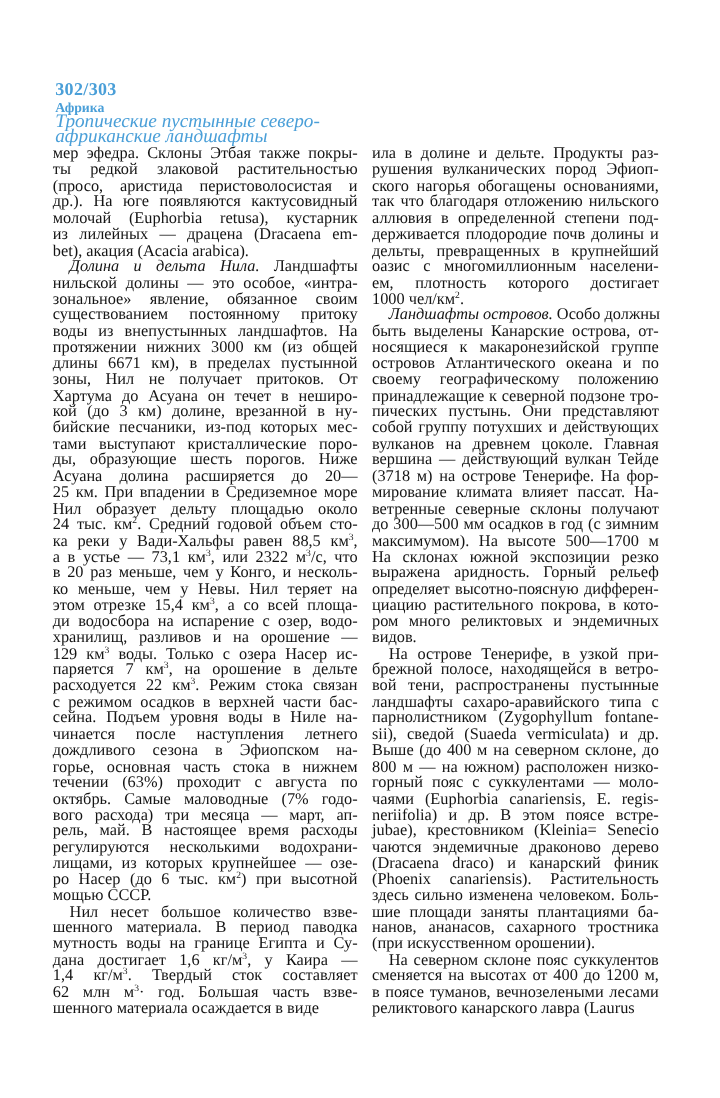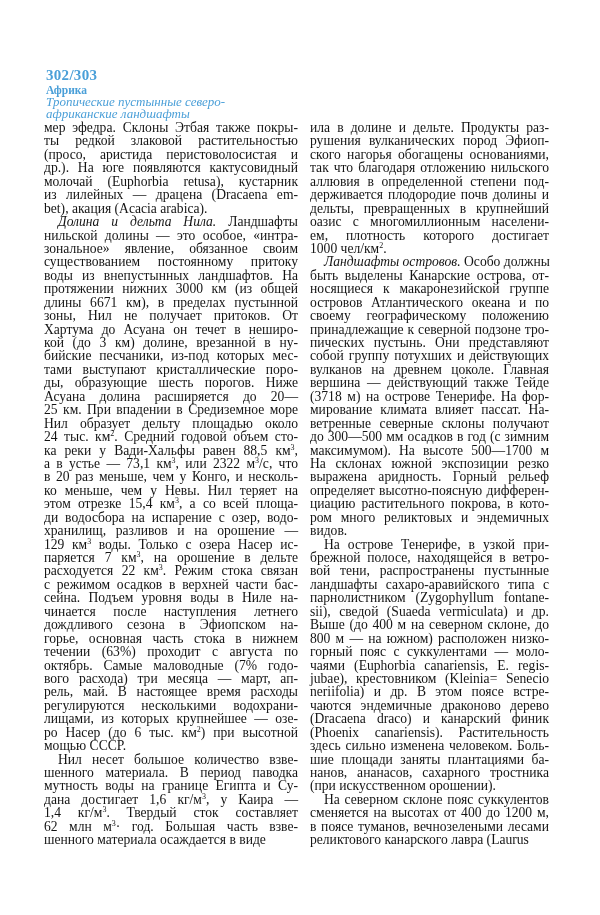--- a/index.html
+++ b/index.html
@@ -3,21 +3,21 @@
 <meta charset="utf-8">
 <style>
   html, body { margin: 0; padding: 0; }
   body {
     width: 600px; height: 915px; background: #ffffff; position: relative; overflow: hidden;
     font-family: "Liberation Serif", "DejaVu Serif", serif; color: #141414;
   }
   .header { position: absolute; left: 46px; top: 68px; line-height: 12px; color: #4a9fd8; }
   .header .pages { font-size: 15px; font-weight: bold; line-height: 15px; letter-spacing: 0.3px; }
   .header .section { font-size: 11.5px; font-weight: bold; margin-top: 1px; }
-  .header .subtitle { font-size: 13px; font-style: italic; }
+  .header .subtitle { font-size: 16px; font-style: italic; }
   .col { position: absolute; top: 121px; font-size: 13.6px; line-height: 13.45px; }
   .col.left { left: 44px; width: 254px; }
   .col.right { left: 310px; width: 239px; }
   .line { display: block; white-space: nowrap; text-align: justify; text-align-last: justify; height: 13.45px; }
   .line.last { text-align-last: left; }
   .line.indent { padding-left: 14px; }
   em { font-style: italic; }
   sup { font-size: 8px; line-height: 0; vertical-align: 5px; }
 </style>
 </head>
@@ -110,21 +110,21 @@
     <div>
       <span class="line indent"><em>Ландшафты островов.</em> Особо должны</span>
       <span class="line">быть выделены Канарские острова, от-</span>
       <span class="line">носящиеся к макаронезийской группе</span>
       <span class="line">островов Атлантического океана и по</span>
       <span class="line">своему географическому положению</span>
       <span class="line">принадлежащие к северной подзоне тро-</span>
       <span class="line">пических пустынь. Они представляют</span>
       <span class="line">собой группу потухших и действующих</span>
       <span class="line">вулканов на древнем цоколе. Главная</span>
-      <span class="line">вершина — действующий также Тейде</span>
+      <span class="line">вершина — действующий вулкан Тейде</span>
       <span class="line">(3718 м) на острове Тенерифе. На фор-</span>
       <span class="line">мирование климата влияет пассат. На-</span>
       <span class="line">ветренные северные склоны получают</span>
       <span class="line">до 300—500 мм осадков в год (с зимним</span>
       <span class="line">максимумом). На высоте 500—1700 м</span>
       <span class="line">На склонах южной экспозиции резко</span>
       <span class="line">выражена аридность. Горный рельеф</span>
       <span class="line">определяет высотно-поясную дифферен-</span>
       <span class="line">циацию растительного покрова, в кото-</span>
       <span class="line">ром много реликтовых и эндемичных</span>
@@ -134,22 +134,22 @@
       <span class="line indent">На острове Тенерифе, в узкой при-</span>
       <span class="line">брежной полосе, находящейся в ветро-</span>
       <span class="line">вой тени, распространены пустынные</span>
       <span class="line">ландшафты сахаро-аравийского типа с</span>
       <span class="line">парнолистником (Zygophyllum fontane-</span>
       <span class="line">sii), сведой (Suaeda vermiculata) и др.</span>
       <span class="line">Выше (до 400 м на северном склоне, до</span>
       <span class="line">800 м — на южном) расположен низко-</span>
       <span class="line">горный пояс с суккулентами — моло-</span>
       <span class="line">чаями (Euphorbia canariensis, E. regis-</span>
+      <span class="line">neriifolia) и др. В этом поясе встре-</span>
       <span class="line">jubae), крестовником (Kleinia= Senecio</span>
-      <span class="line">neriifolia) и др. В этом поясе встре-</span>
       <span class="line">чаются эндемичные драконово дерево</span>
       <span class="line">(Dracaena draco) и канарский финик</span>
       <span class="line">(Phoenix canariensis). Растительность</span>
       <span class="line">здесь сильно изменена человеком. Боль-</span>
       <span class="line">шие площади заняты плантациями ба-</span>
       <span class="line">нанов, ананасов, сахарного тростника</span>
       <span class="line last">(при искусственном орошении).</span>
     </div>
     <div>
       <span class="line indent">На северном склоне пояс суккулентов</span>

